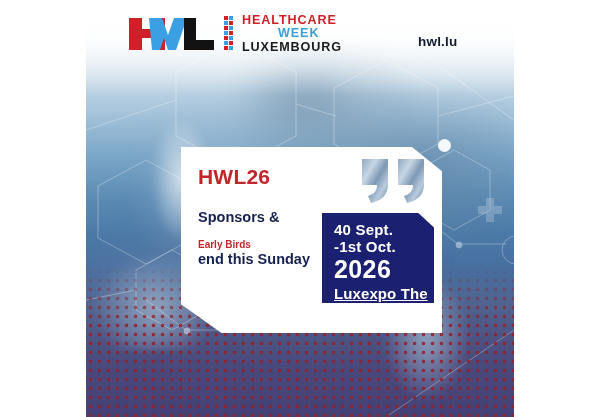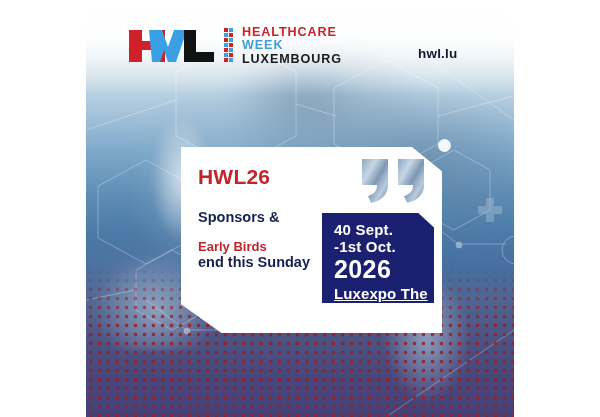--- a/index.html
+++ b/index.html
@@ -125,21 +125,21 @@
 
   
   .photo .top-fade {
     position:absolute; left:0; right:0; top:0; height:95px;
     background: linear-gradient(180deg, #ffffff 0%, rgba(255,255,255,.92) 36%, rgba(255,255,255,0) 100%);
   }
 
   
   .header {
     position: absolute;
-    left: 0; top: 12px;
+    left: 0; top: 0;
     width: 600px; height: 72px;
     z-index: 30;
   }
   .logo-wrap {
     position: absolute;
     left: 127px; top: 14px;
     display: flex;
     align-items: center;
     gap: 9px;
   }
@@ -155,21 +155,21 @@
     flex-direction: column;
     line-height: 1.06;
   }
   .logo-text span {
     font-family: "Liberation Sans", sans-serif;
     font-weight: 700;
     font-size: 12.6px;
     letter-spacing: 0.9px;
   }
   .lt-healthcare { color: #cf2027; }
-  .lt-week { color: #3e9fd6; }
+  .lt-week { color: #3e9fd6; margin-left: 36px; }
   .lt-luxembourg { color: #1a1a1a; }
 
   .site-url {
     position: absolute;
     left: 418px; top: 34px;
     font-family: "Liberation Sans", sans-serif;
     font-size: 13.5px;
     font-weight: 700;
     color: #121a33;
     letter-spacing: .2px;
@@ -201,21 +201,21 @@
     font-family: "Liberation Sans", sans-serif;
     font-size: 14.5px;
     font-weight: 700;
     color: #15204f;
     line-height: 1.17;
     margin: 0;
   }
   .gap { height: 13px; }
   .red-line {
     font-family: "Liberation Sans", sans-serif;
-    font-size: 13px;
+    font-size: 10px;
     font-weight: 700;
     color: #c0262b;
     line-height: 1.17;
     margin: 0;
   }
 
   
   .quote {
     position: absolute;
     right: 12px; top: 10px;

